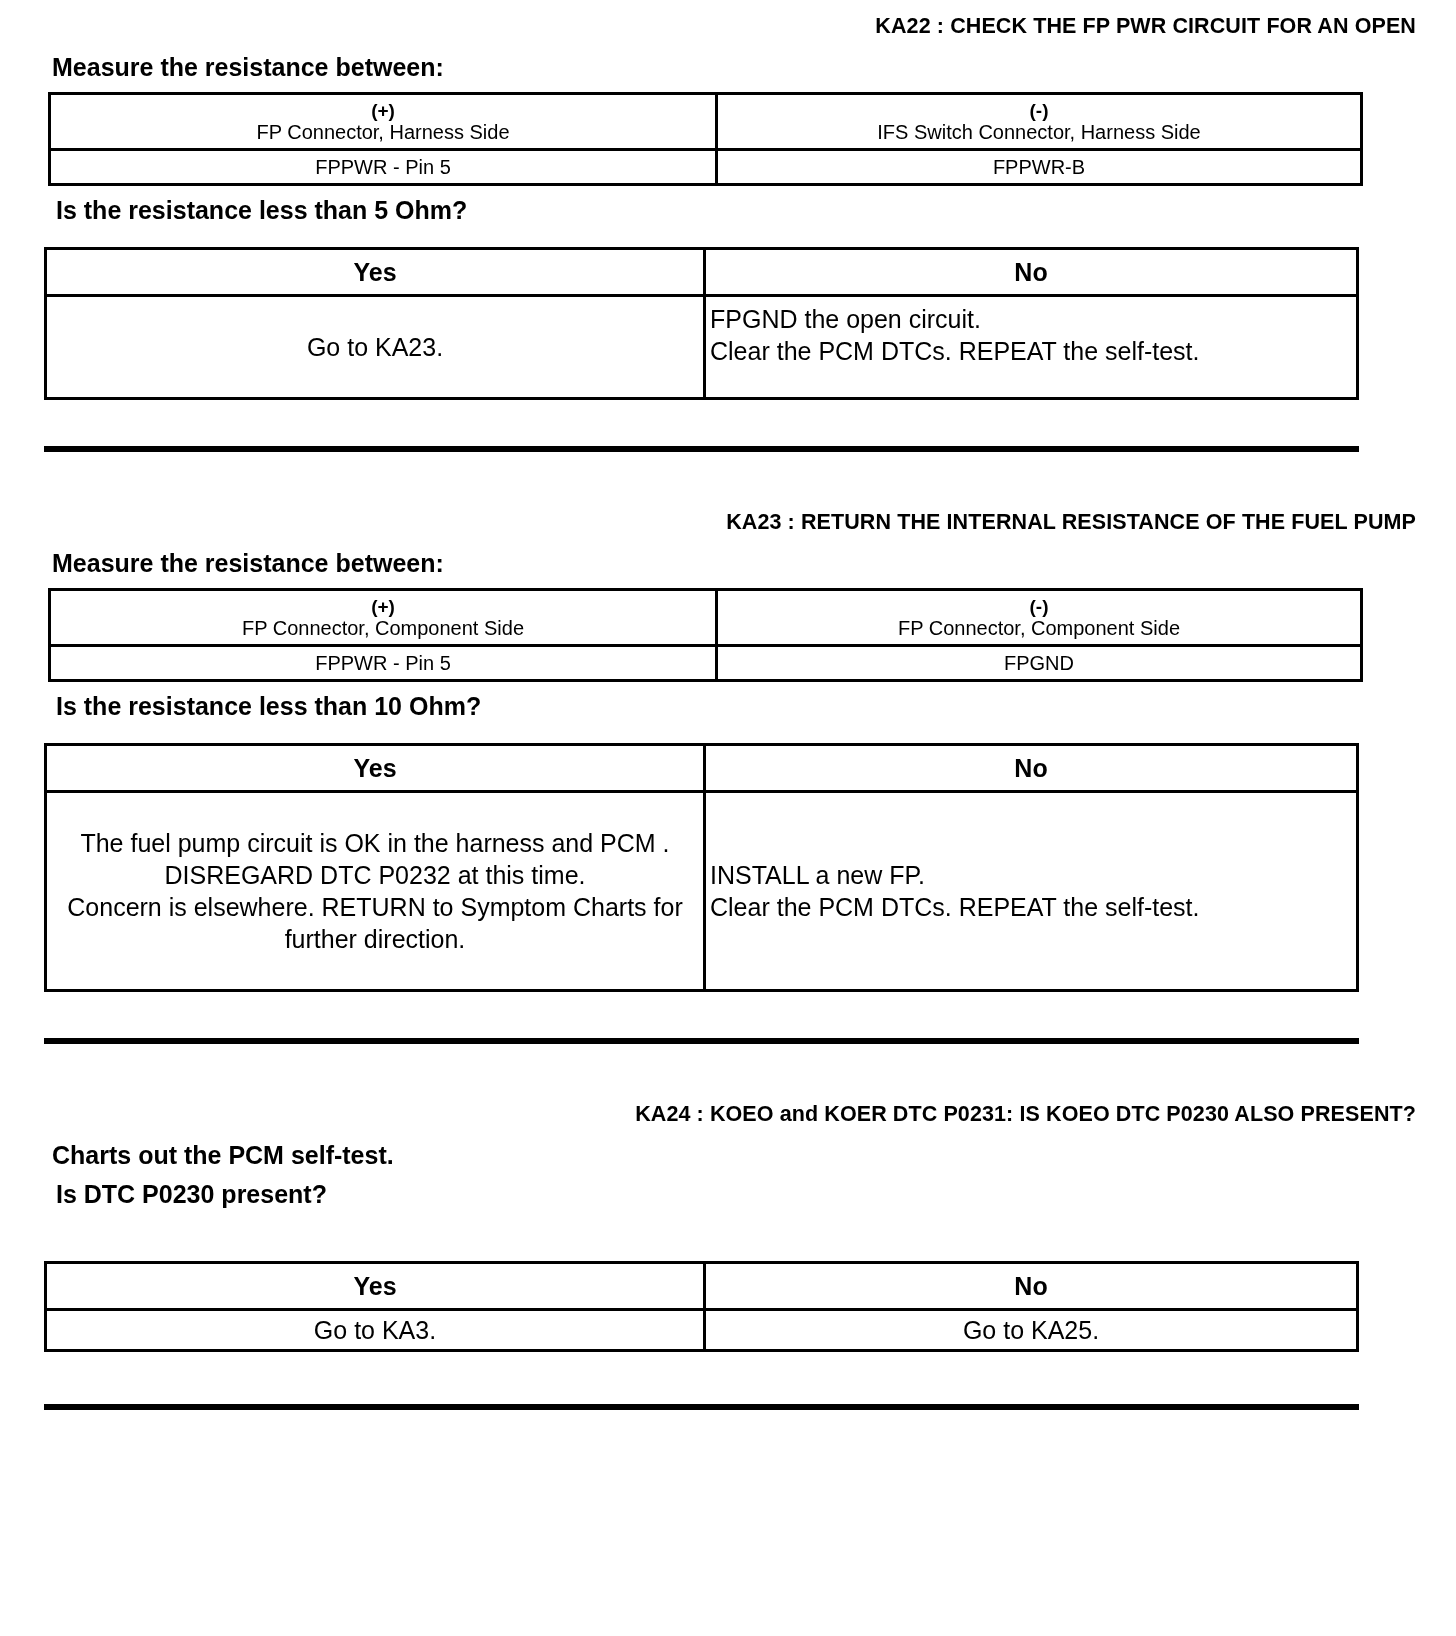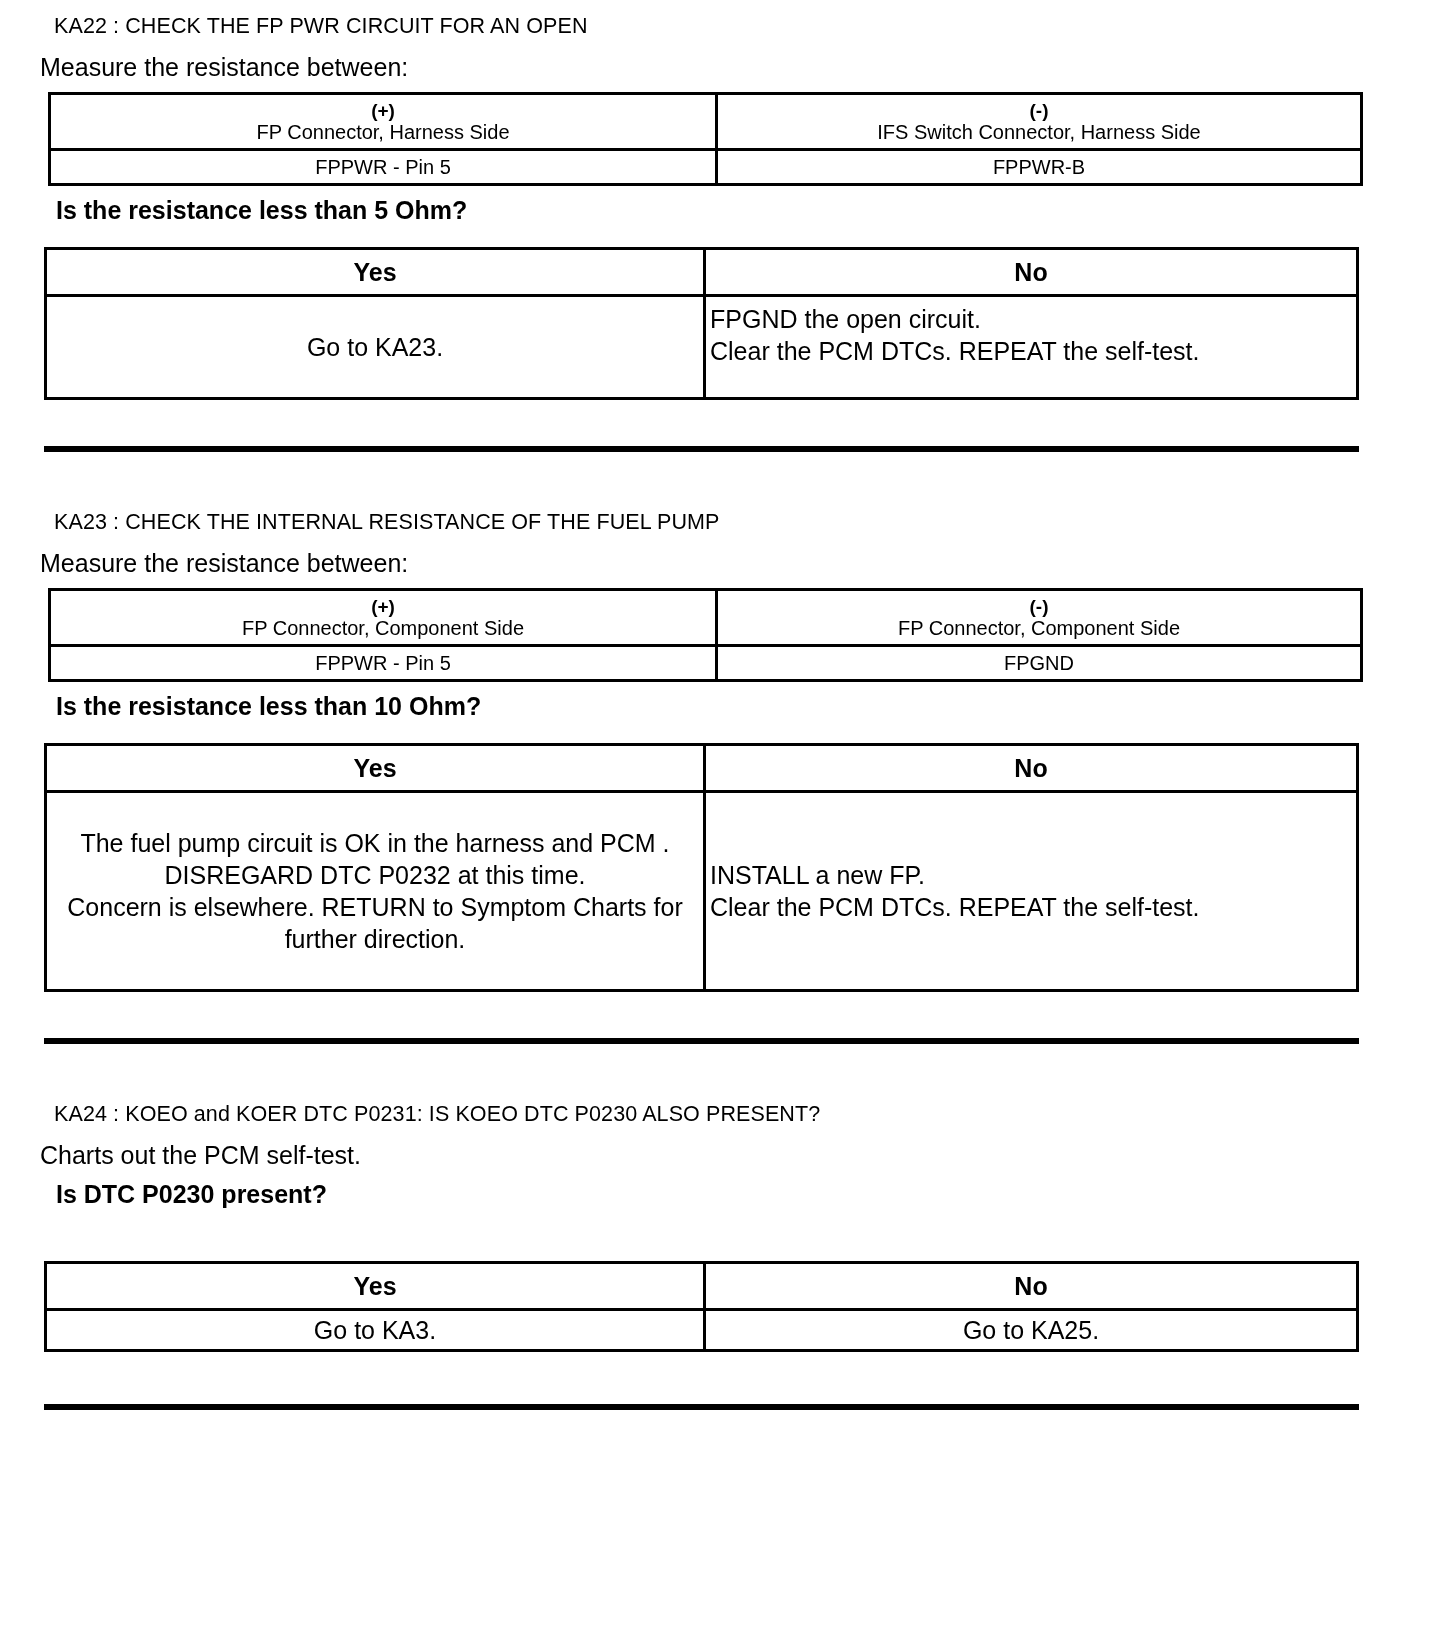--- a/index.html
+++ b/index.html
@@ -15,29 +15,30 @@
     -webkit-font-smoothing: antialiased;
   }
   .page {
     width: 1456px;
     box-sizing: border-box;
     padding: 14px 40px 20px 40px;
   }
 
   .step-heading {
     font-size: 21.5px;
-    font-weight: normal;
+    font-weight: bold;
     letter-spacing: 0.1px;
     margin: 0 0 4px 12px;
     padding-left: 2px;
+    text-align: right;
   }
   .lead {
     font-size: 25px;
-    font-weight: normal;
-    margin: 14px 0 10px 0;
+    font-weight: bold;
+    margin: 14px 0 10px 12px;
     padding-left: 0px;
   }
   .question {
     font-size: 25px;
     font-weight: bold;
     margin: 10px 0 0 16px;
     padding-left: 0px;
   }
 
   
@@ -165,21 +166,21 @@
       </tr>
     </tbody>
       </table>
 
     <hr class="sep">
   </div>
 
   <div class="block-gap"></div>
 
   <div class="block">
-    <div class="step-heading">KA23 : CHECK THE INTERNAL RESISTANCE OF THE FUEL PUMP</div>
+    <div class="step-heading">KA23 : RETURN THE INTERNAL RESISTANCE OF THE FUEL PUMP</div>
 
     <div class="lead">Measure the resistance between:</div>
 
     <table class="meas-table">
       <tbody>
           <tr class="meas-head">
         <td class="left">
           <span class="sign">(+)</span>
           <span class="who">FP Connector, Component Side</span>
         </td>

